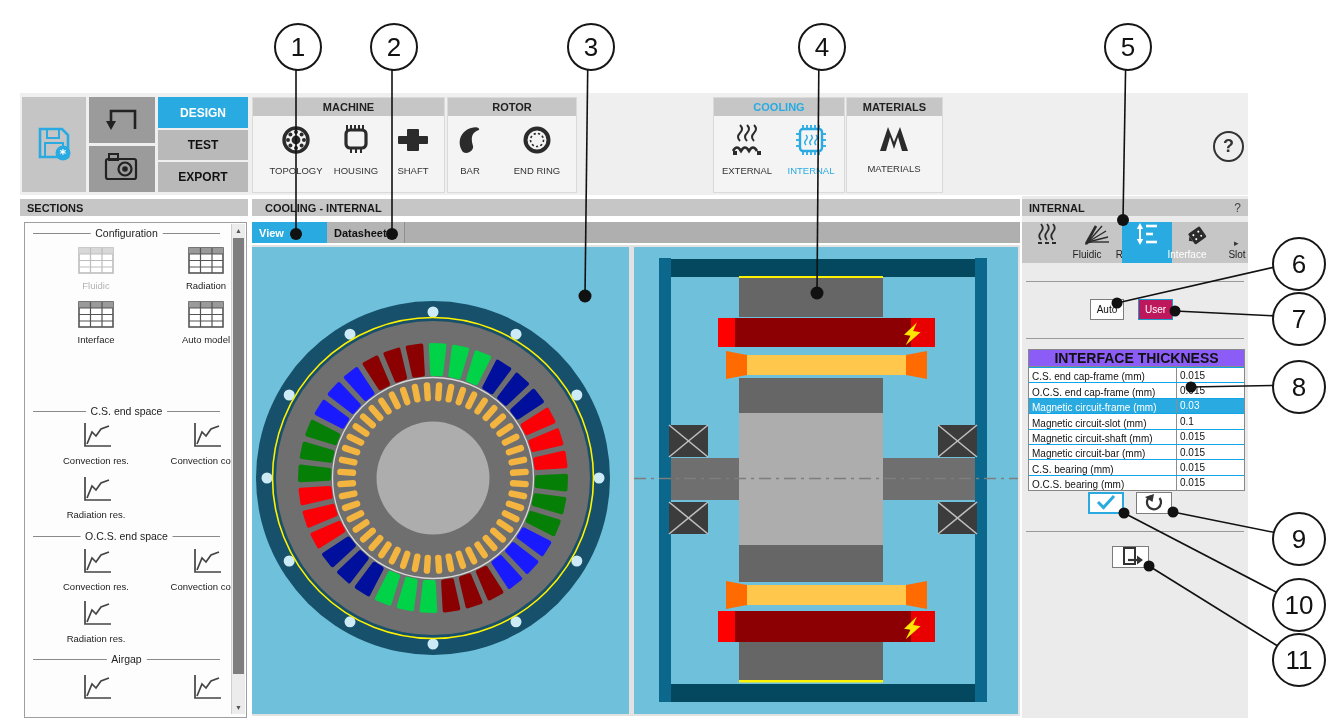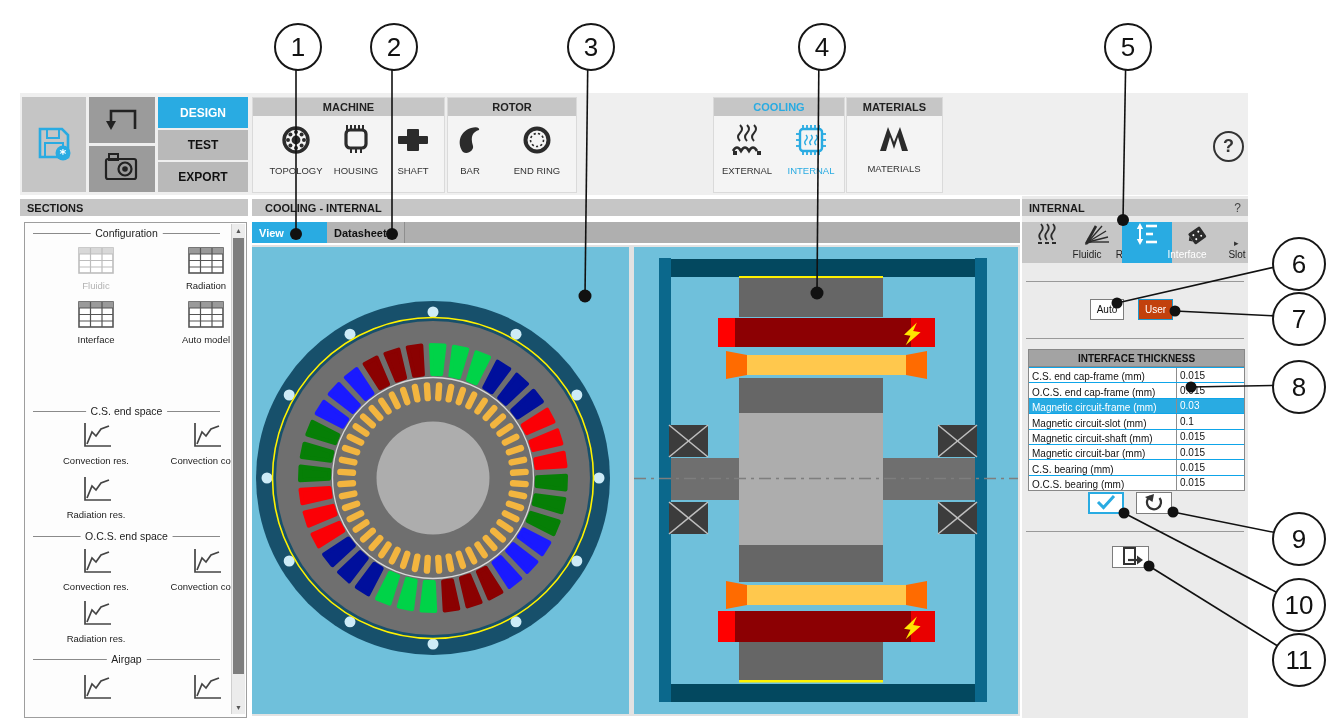--- a/index.html
+++ b/index.html
@@ -31,21 +31,21 @@
   
   .vtab{position:absolute;top:0;height:21px;display:flex;align-items:center;padding-left:7px;font-size:11px;font-weight:bold;cursor:pointer;box-sizing:border-box;}
   
   #rpanel{left:1022px;top:196px;width:226px;height:522px;background:#EBEBEB;}
   .ptab{position:absolute;top:0;width:50px;height:41px;text-align:center;cursor:pointer;color:#222;}
   .ptab.active{background:#29ABE2;color:#fff;}
   .ptab .lb{position:absolute;bottom:3px;width:100%;font-size:10px;}
   .pline{position:absolute;left:4px;right:4px;border-top:1px solid #999;}
   .sbtn{position:absolute;background:#fff;border:1px solid #7d7d7d;display:flex;align-items:center;justify-content:center;font-size:10px;color:#111;cursor:pointer;box-sizing:border-box;}
   #ift{position:absolute;left:6px;top:153px;width:217px;border:1px solid #888;background:#fff;box-sizing:border-box;}
-  #ift-h{height:16px;background:#a3a3a3;display:flex;align-items:center;justify-content:center;font-size:10px;font-weight:bold;color:#111;border-bottom:1px solid #888;}
+  #ift-h{height:16px;background:#8b5cf6;display:flex;align-items:center;justify-content:center;font-size:14px;font-weight:bold;color:#111;border-bottom:1px solid #888;}
   .ift-row{height:14.4px;display:flex;align-items:flex-end;font-size:10px;color:#111;border-top:1px solid #0ea5e9;cursor:pointer;}
   .ift-row:first-of-type{border-top:none;}
   .ift-row .l{flex:1;padding-left:3px;white-space:nowrap;overflow:hidden;}
   .ift-row .v{width:64px;border-left:1px solid #8d8d8d;padding-left:3px;align-self:stretch;display:flex;align-items:center;}
   .ift-row.sel{background:#29ABE2;color:#fff;}
   
   .callout{position:absolute;background:#fff;border:2px solid #161616;border-radius:50%;display:flex;align-items:center;justify-content:center;font-size:26px;color:#111;z-index:45;}
   #overlay{position:absolute;left:0;top:0;z-index:40;pointer-events:none;}
   .canvas-blue{position:absolute;top:2px;height:467px;}
 </style>
@@ -664,21 +664,21 @@
                 <polygon points="5,13 8,10 8,16" fill="#2b2b2b"></polygon>
               </g>
             </svg></span>
         <span class="lb">Slot</span>
       </div>
       <div class="abs" style="left:212px;top:16px;font-size:9px;color:#333;cursor:pointer;">▸</div>
     </div>
 
     <div class="pline" style="top:85px;"></div>
     <div class="sbtn" style="left:68px;top:103px;width:34px;height:21px;">Auto</div>
-    <div class="sbtn" style="left:116px;top:103px;width:35px;height:21px;background:#c2410c;color:#fff;border-color:#1B98CE;">User</div>
+    <div class="sbtn" style="left:116px;top:103px;width:35px;height:21px;background:#be185d;color:#fff;border-color:#1B98CE;">User</div>
 
     <div class="pline" style="top:142px;"></div>
 
     <div id="ift">
       <div id="ift-h">INTERFACE THICKNESS</div>
       <div class="ift-row">
           <span class="l">C.S. end cap-frame (mm)</span>
           <span class="v">0.015</span>
         </div>
       <div class="ift-row">

